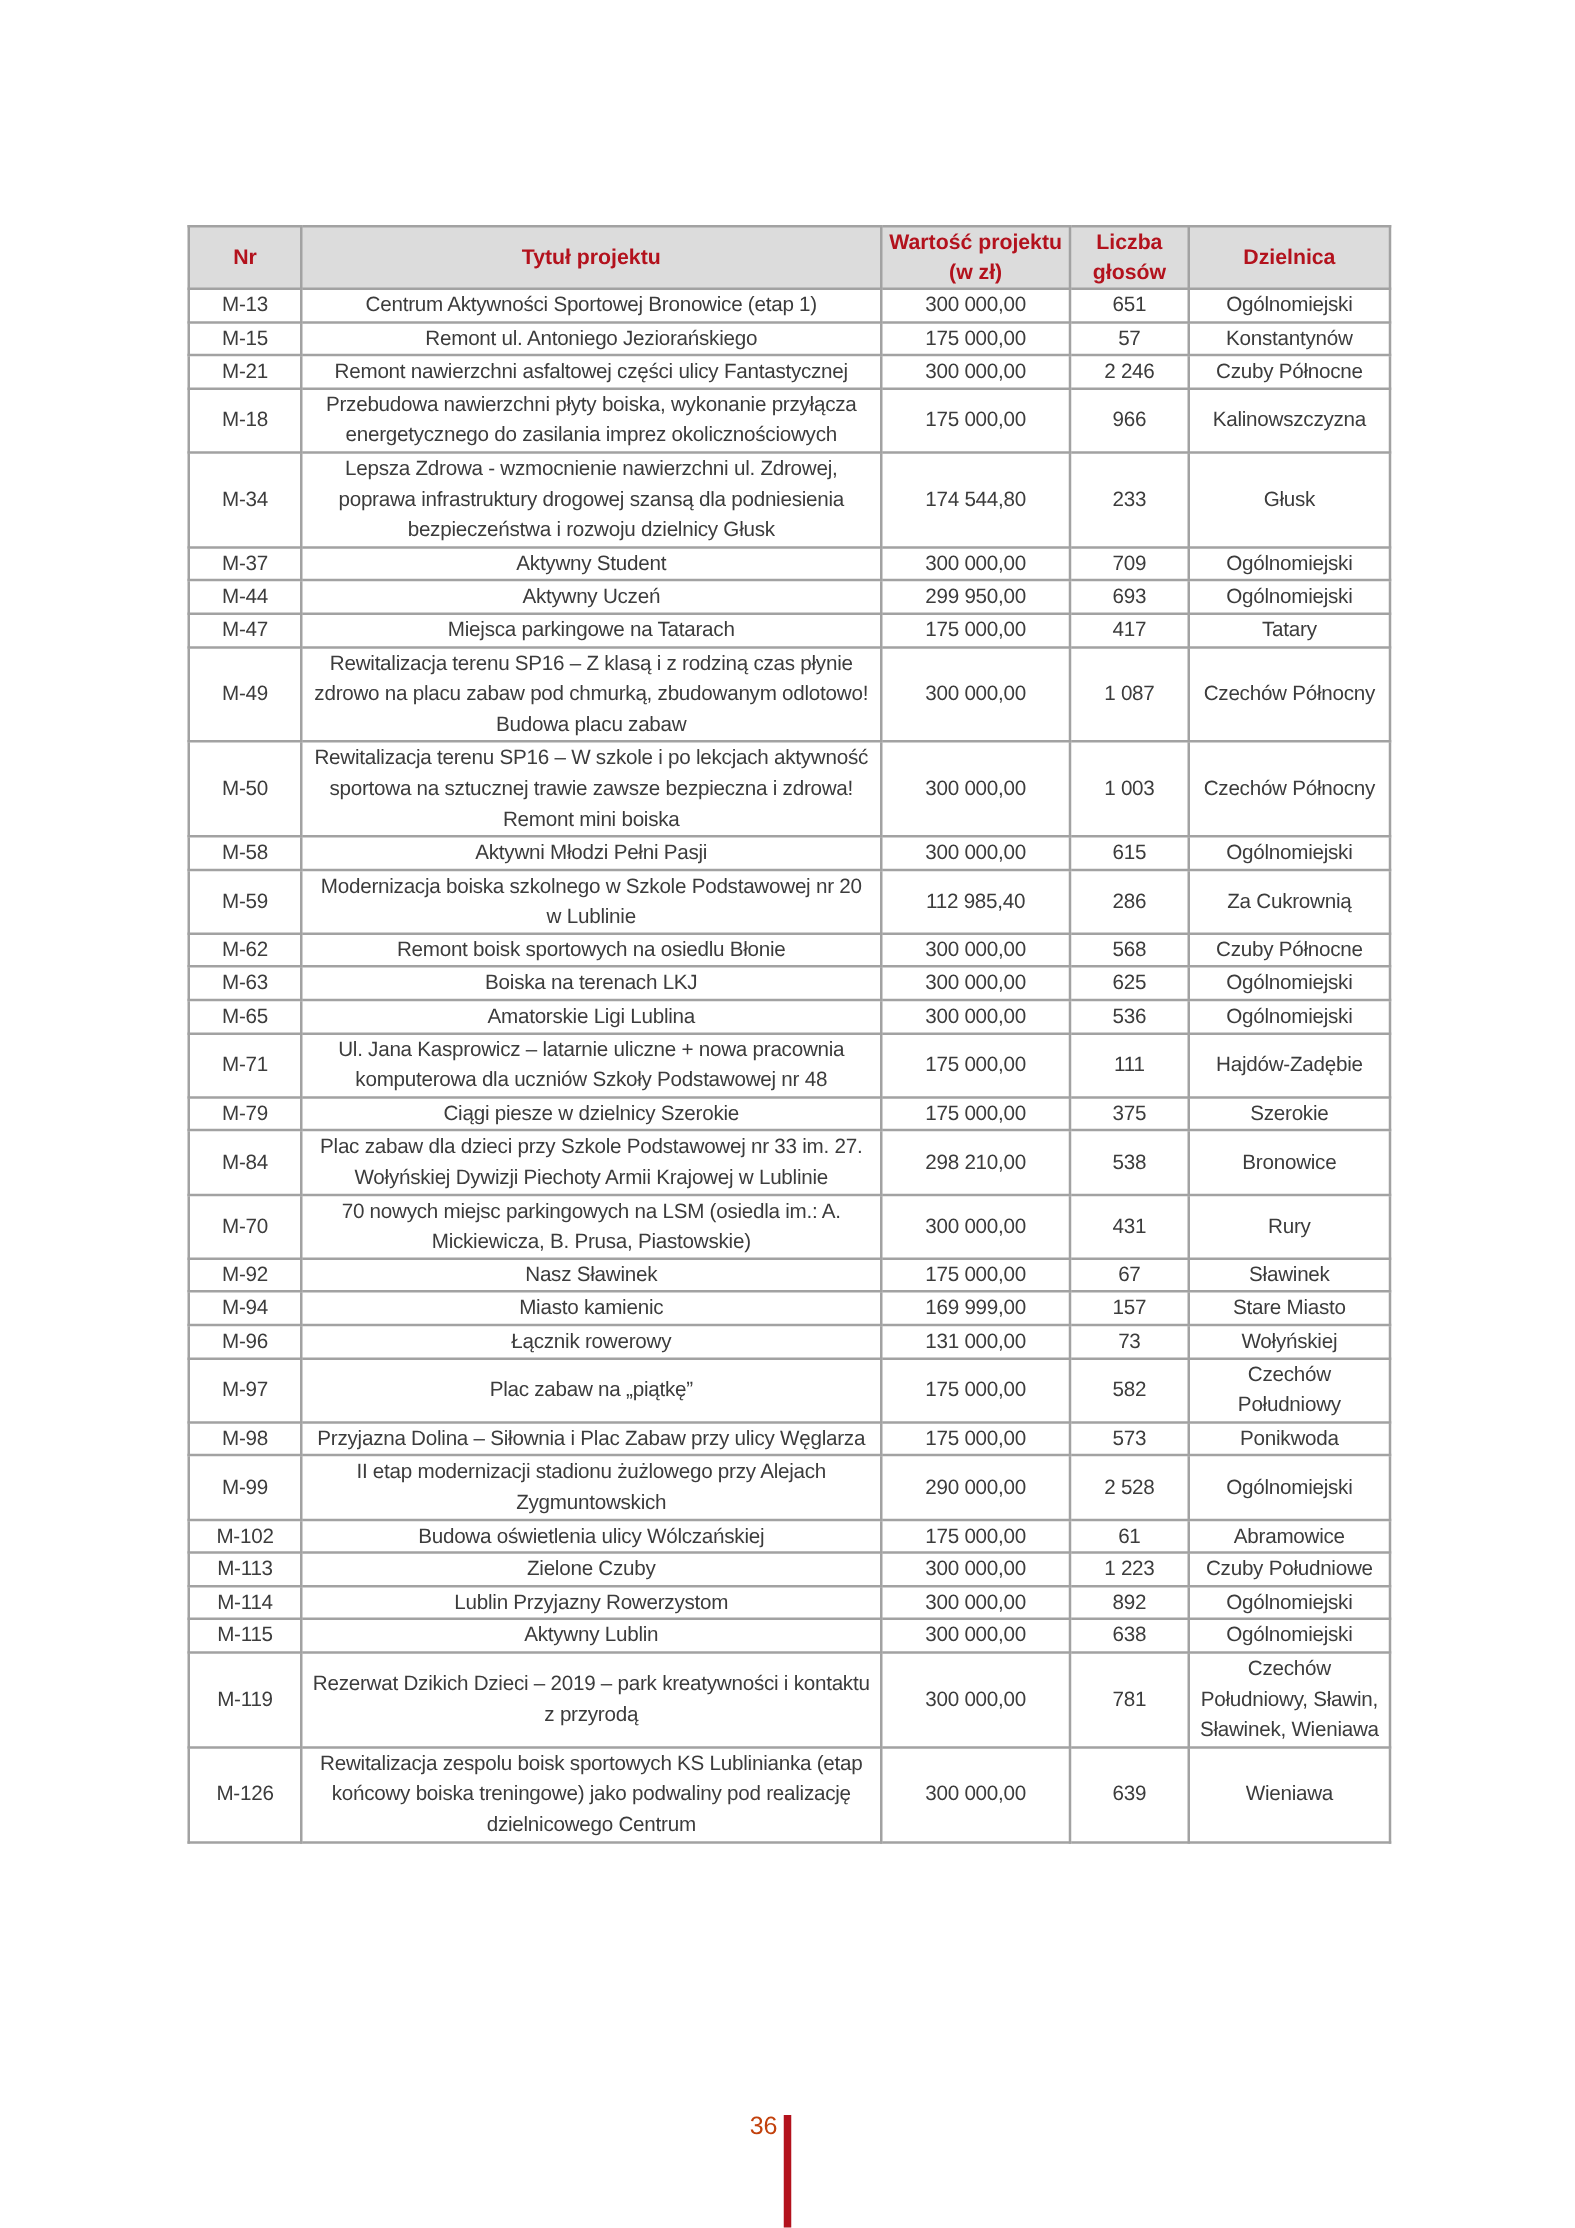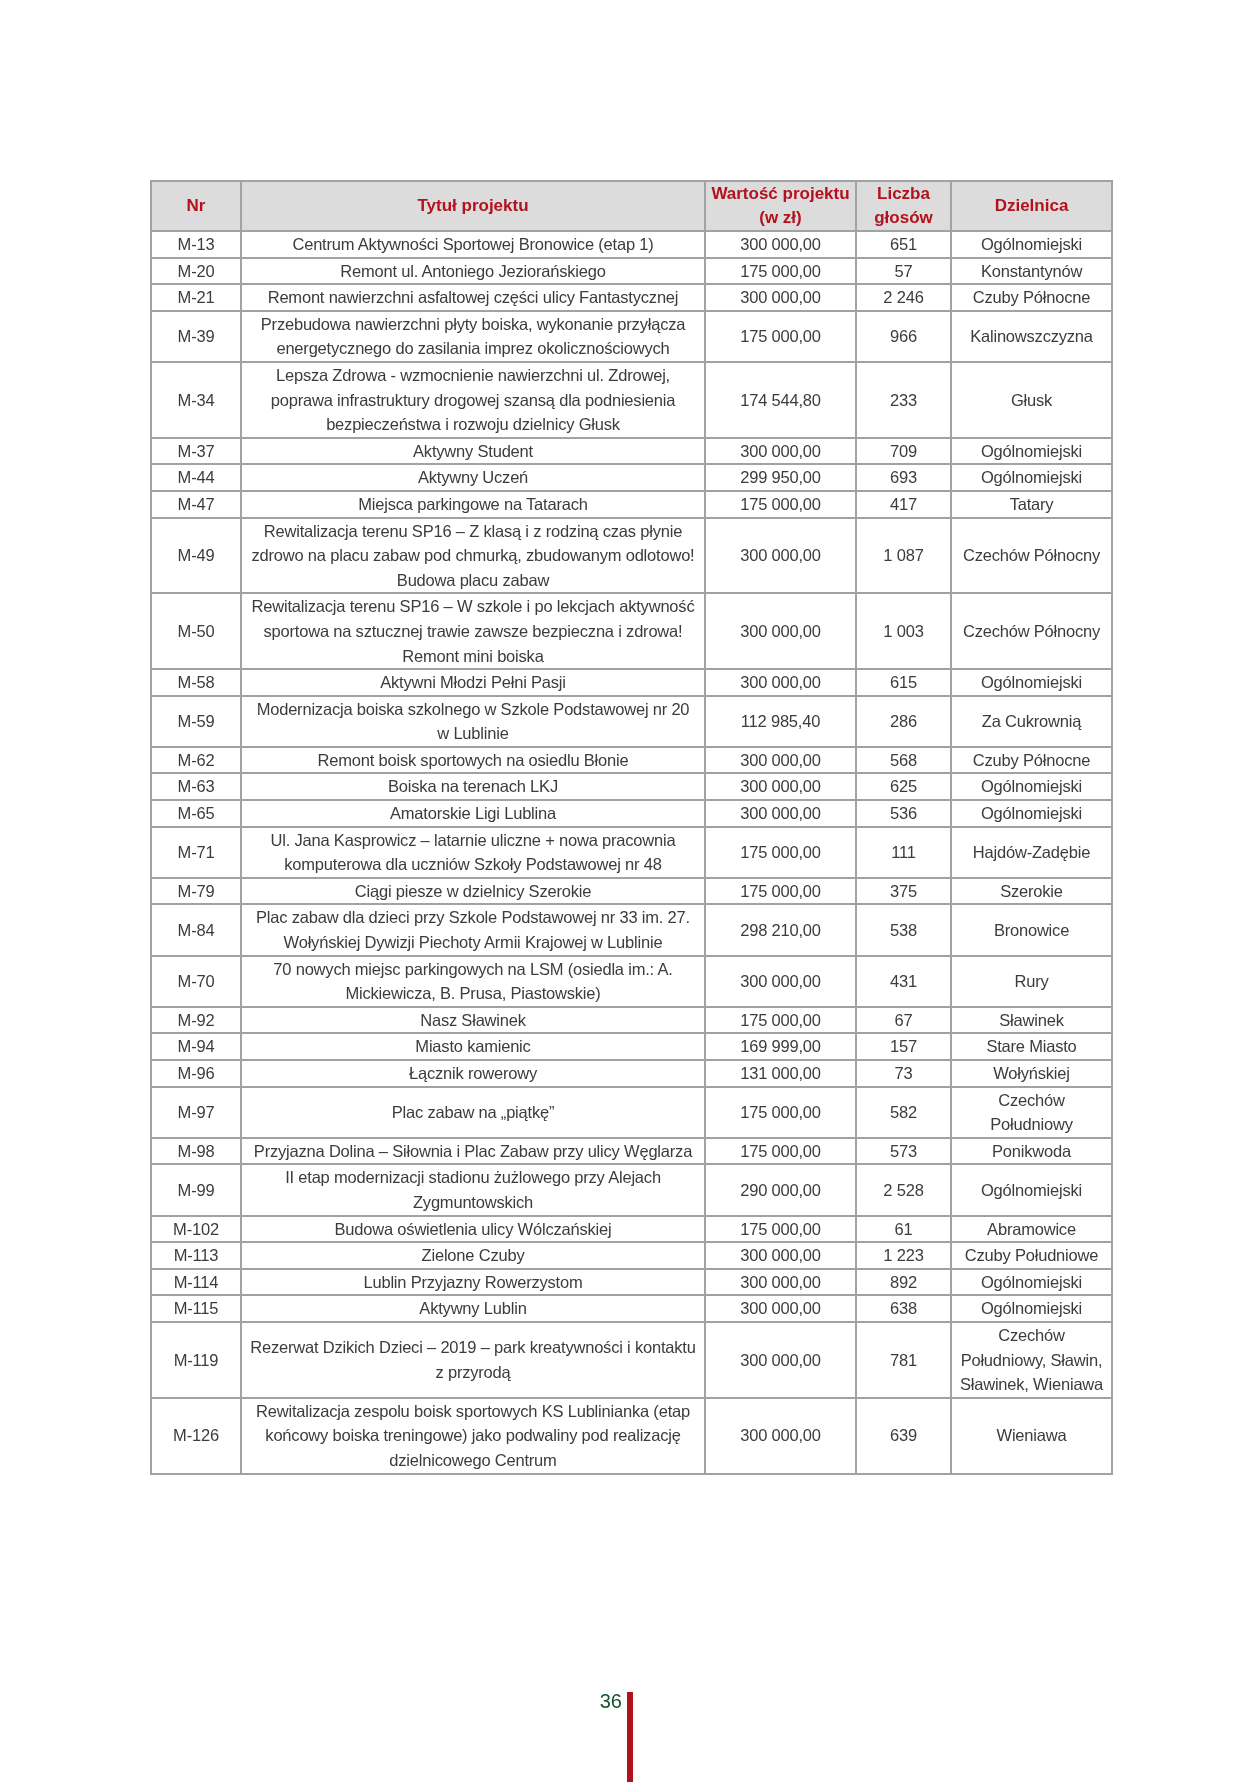--- a/index.html
+++ b/index.html
@@ -27,21 +27,21 @@
   }
   th {
     background: #dcdcdc; color: #b3121d; font-weight: bold;
     font-size: 17px; line-height: 24px; height: 48px;
     letter-spacing: 0;
   }
   td { color: #3c3c3c; font-weight: normal; }
   td.title { padding: 0 8px; border-radius: 12px; }
   .footer-num {
     position: absolute; left: 592px; top: 1690px; width: 30px; text-align: right;
-    font-size: 20px; color: #14532d; font-family: "Liberation Sans", sans-serif;
+    font-size: 20px; color: #c2410c; font-family: "Liberation Sans", sans-serif;
   }
   .footer-bar {
     position: absolute; left: 627px; top: 1692px; width: 6px; height: 90px; background: #b3121d;
   }
 </style>
 </head>
 <body>
 
 <div class="tbl-wrap">
   <table>
@@ -63,35 +63,35 @@
     </thead>
     <tbody id="tbody">
         <tr>
           <td>M-13</td>
           <td class="title">Centrum Aktywności Sportowej Bronowice (etap 1)</td>
           <td>300 000,00</td>
           <td>651</td>
           <td>Ogólnomiejski</td>
         </tr>
         <tr>
-          <td>M-20</td>
+          <td>M-15</td>
           <td class="title">Remont ul. Antoniego Jeziorańskiego</td>
           <td>175 000,00</td>
           <td>57</td>
           <td>Konstantynów</td>
         </tr>
         <tr>
           <td>M-21</td>
           <td class="title">Remont nawierzchni asfaltowej części ulicy Fantastycznej</td>
           <td>300 000,00</td>
           <td>2 246</td>
           <td>Czuby Północne</td>
         </tr>
         <tr>
-          <td>M-39</td>
+          <td>M-18</td>
           <td class="title">Przebudowa nawierzchni płyty boiska, wykonanie przyłącza energetycznego do zasilania imprez okolicznościowych</td>
           <td>175 000,00</td>
           <td>966</td>
           <td>Kalinowszczyzna</td>
         </tr>
         <tr>
           <td>M-34</td>
           <td class="title">Lepsza Zdrowa - wzmocnienie nawierzchni ul. Zdrowej, poprawa infrastruktury drogowej szansą dla podniesienia bezpieczeństwa i rozwoju dzielnicy Głusk</td>
           <td>174 544,80</td>
           <td>233</td>

